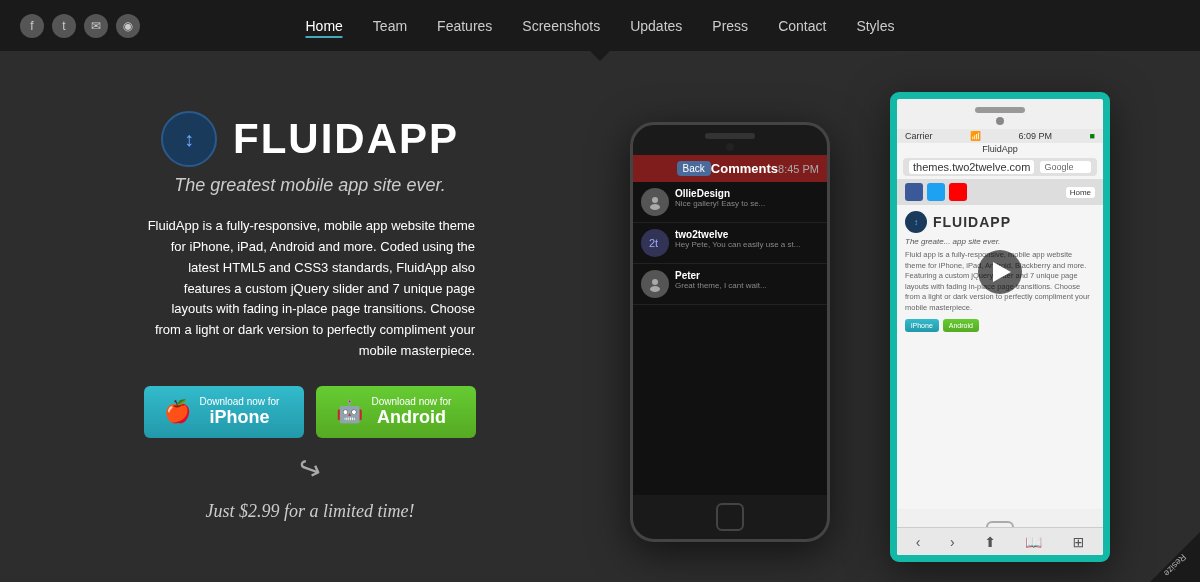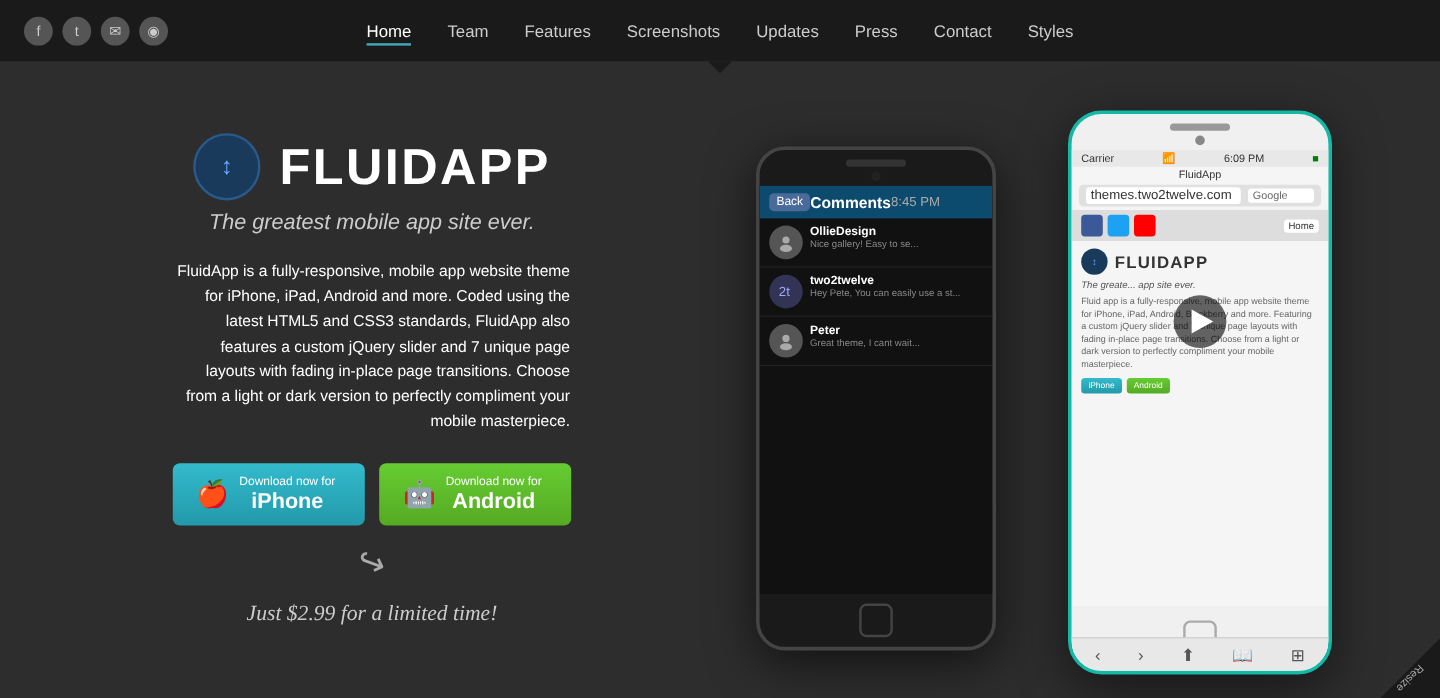--- a/index.html
+++ b/index.html
@@ -216,22 +216,22 @@
       box-shadow: 0 10px 40px rgba(0,0,0,0.6);
       z-index: 1;
     }
     .phone-right {
       position: absolute;
       right: 20px;
       top: 10px;
       width: 220px;
       height: 470px;
       background: #f0f0f0;
-      border-radius: 28px;
-      border: 3px solid #14b8a6;
+      border-radius: 9px;
+      border: 7px solid #14b8a6;
       overflow: hidden;
       box-shadow: 0 10px 40px rgba(0,0,0,0.5);
       z-index: 2;
     }
 
     
     .phone-speaker {
       width: 50px;
       height: 6px;
       background: #333;
@@ -263,25 +263,25 @@
     }
 
     
     .screen-dark {
       background: #111;
       height: 340px;
       position: relative;
       overflow: hidden;
     }
     .screen-header-dark {
-      background: #0c4a6e;
+      background: #7f1d1d;
       padding: 6px 8px;
       display: flex;
       align-items: center;
-      justify-content: flex-start;
+      justify-content: flex-end;
       font-size: 11px;
       color: #aaa;
     }
     .back-btn {
       background: #4a6a9a;
       color: #fff;
       padding: 2px 6px;
       border-radius: 4px;
       font-size: 10px;
     }

